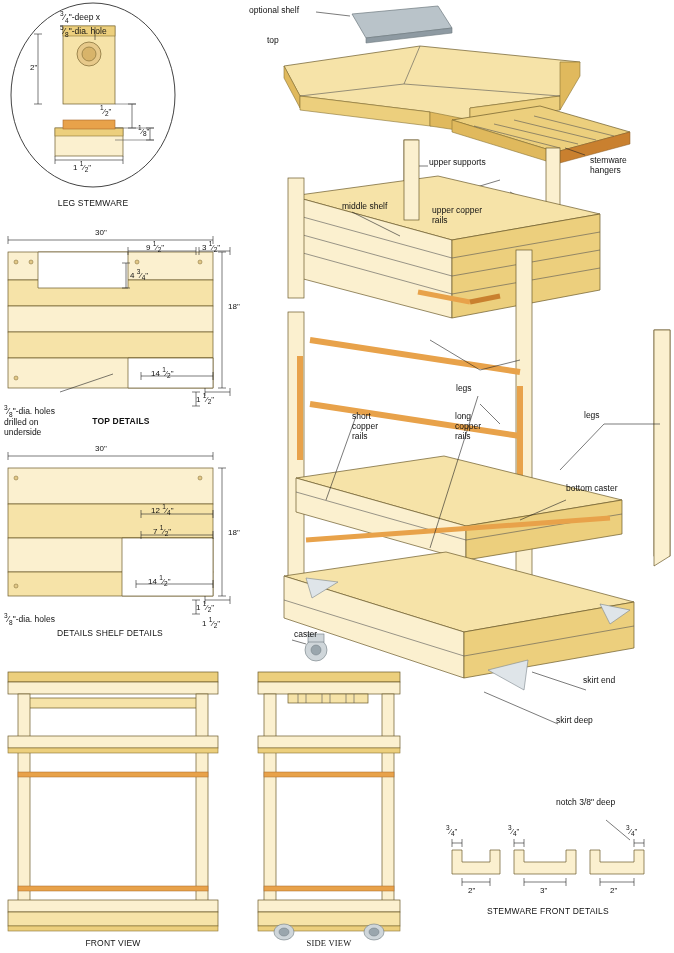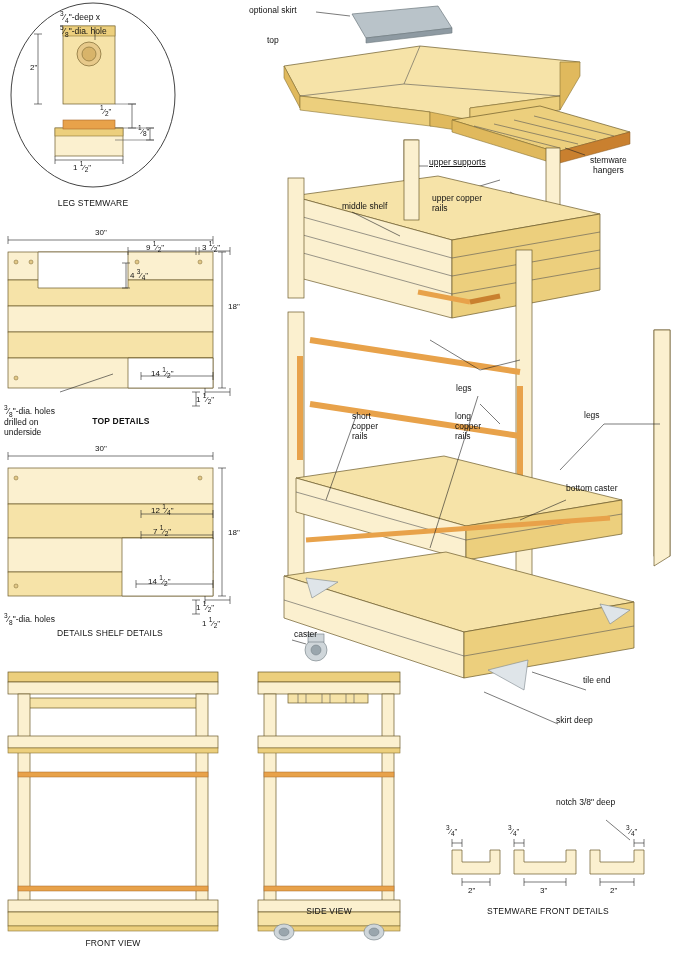--- a/index.html
+++ b/index.html
@@ -271,39 +271,39 @@
 <div class="dim" style="left:151px;top:503px;">12 <sup>1</sup>⁄<sub>4</sub>"</div>
 <div class="dim" style="left:153px;top:524px;">7 <sup>1</sup>⁄<sub>2</sub>"</div>
 <div class="dim" style="left:228px;top:528px;">18"</div>
 <div class="dim" style="left:148px;top:574px;">14 <sup>1</sup>⁄<sub>2</sub>"</div>
 <div class="dim" style="left:196px;top:600px;">1 <sup>1</sup>⁄<sub>2</sub>"</div>
 <div class="dim" style="left:202px;top:616px;">1 <sup>1</sup>⁄<sub>2</sub>"</div>
 <div class="lbl" style="left:4px;top:612px;"><sup>3</sup>⁄<sub>8</sub>"-dia. holes</div>
 <div class="cap" style="left:40px;top:628px;width:140px;">DETAILS SHELF DETAILS</div>
 
 <div class="cap" style="left:63px;top:938px;width:100px;">FRONT VIEW</div>
-<div class="cap" style="left:279px;top:906px;width:100px;">SIDE VIEW</div>
+<div class="cap" style="left:279px;top:938px;width:100px;font-family:Liberation Serif, serif;">SIDE VIEW</div>
 
 <div class="lbl" style="left:556px;top:798px;">notch 3/8" deep</div>
 <div class="dim" style="left:446px;top:824px;"><sup>3</sup>⁄<sub>4</sub>"</div>
 <div class="dim" style="left:508px;top:824px;"><sup>3</sup>⁄<sub>4</sub>"</div>
 <div class="dim" style="left:626px;top:824px;"><sup>3</sup>⁄<sub>4</sub>"</div>
 <div class="dim" style="left:468px;top:886px;">2"</div>
 <div class="dim" style="left:540px;top:886px;">3"</div>
 <div class="dim" style="left:610px;top:886px;">2"</div>
 <div class="cap" style="left:478px;top:906px;width:140px;">STEMWARE FRONT DETAILS</div>
 
-<div class="lbl" style="left:249px;top:6px;">optional skirt</div>
+<div class="lbl" style="left:249px;top:6px;">optional shelf</div>
 <div class="lbl" style="left:267px;top:36px;">top</div>
-<div class="lbl" style="left:590px;top:156px;text-align:center;">stemware<br>hangers</div>
-<div class="lbl" style="left:429px;top:158px;text-decoration:underline;">upper supports</div>
-<div class="lbl" style="left:432px;top:194px;">upper copper<br>rails</div>
+<div class="lbl" style="left:590px;top:156px;">stemware<br>hangers</div>
+<div class="lbl" style="left:429px;top:158px;">upper supports</div>
+<div class="lbl" style="left:432px;top:206px;">upper copper<br>rails</div>
 <div class="lbl" style="left:342px;top:202px;">middle shelf</div>
 <div class="lbl" style="left:456px;top:384px;">legs</div>
 <div class="lbl" style="left:584px;top:411px;">legs</div>
 <div class="lbl" style="left:352px;top:412px;">short<br>copper<br>rails</div>
 <div class="lbl" style="left:455px;top:412px;">long<br>copper<br>rails</div>
 <div class="lbl" style="left:566px;top:484px;">bottom caster</div>
 <div class="lbl" style="left:258px;top:630px;padding-left:36px;">caster</div>
-<div class="lbl" style="left:583px;top:676px;">tile end</div>
+<div class="lbl" style="left:583px;top:676px;">skirt end</div>
 <div class="lbl" style="left:556px;top:716px;">skirt deep</div>
 
 </div>
 
 </body></html>

